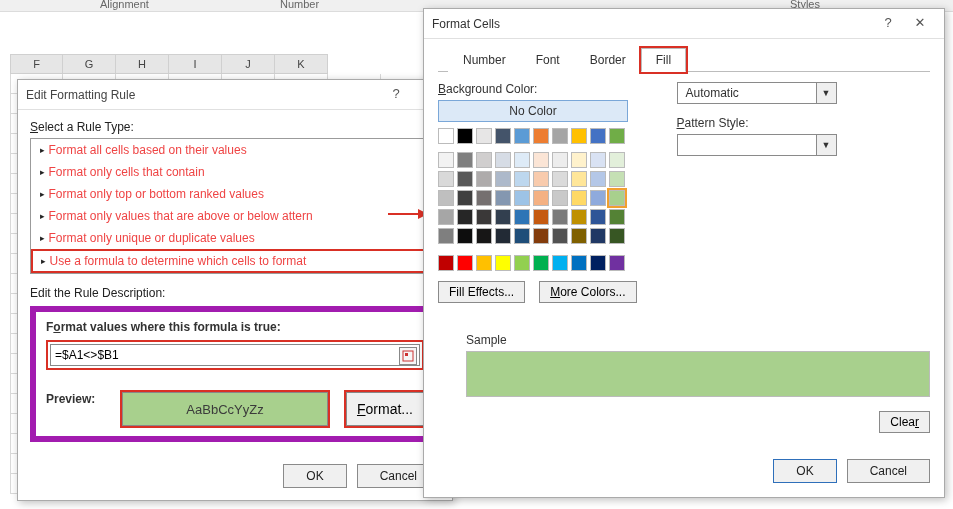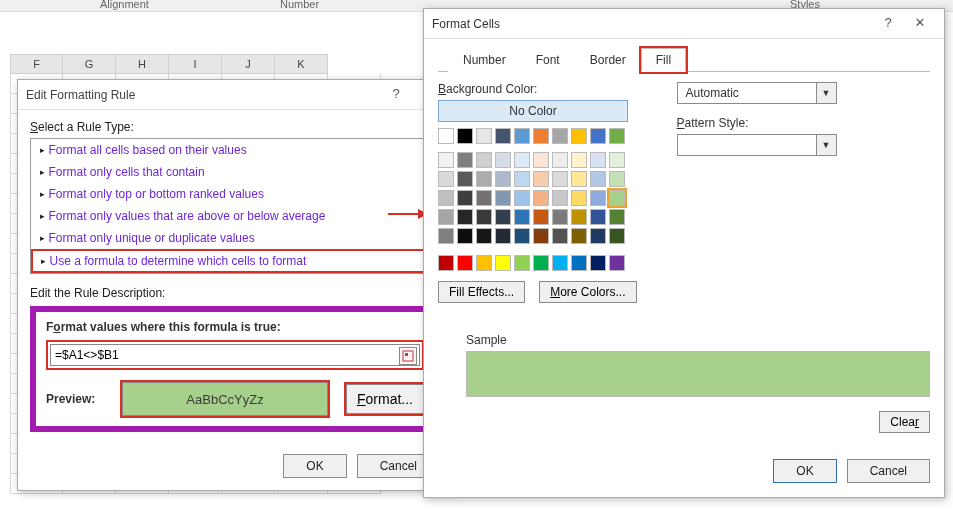--- a/index.html
+++ b/index.html
@@ -25,32 +25,32 @@
 
   
   .dlg1 { position: absolute; left: 17px; top: 79px; width: 436px; background: #fff; border: 1px solid #aaa; box-shadow: 2px 2px 8px rgba(0,0,0,.25); }
   .dlg1 .titlebar { height: 30px; background: #fff; border-bottom: 1px solid #e0e0e0; display: flex; align-items: center; padding: 0 8px; }
   .dlg1 .titlebar .t { flex: 1; font-size: 12px; color: #444; }
   .winbtn { width: 32px; height: 22px; text-align: center; color: #555; line-height: 20px; font-size: 13px; cursor: default; }
   .dlg1-body { padding: 10px 12px 12px 12px; }
   .lbl { font-size: 12px; color: #222; margin-bottom: 4px; }
   .ul { text-decoration: underline; }
   .rulelist { border: 1px solid #9b9b9b; background: #fff; }
-  .rulelist .item { padding: 3px 8px; font-size: 12px; color: #6d28d9; border: 1px solid transparent; }
+  .rulelist .item { padding: 3px 8px; font-size: 12px; color: #ef4444; border: 1px solid transparent; }
   .rulelist .item::before { content: "▸"; font-size: 9px; color: #222; margin-right: 4px; display: inline-block; transform: translateY(-1px); }
   .rulelist .item.sel { border: 2px solid #d93025; background: #fff; }
 
   .descbox { border: 6px solid #a21caf; padding: 8px 10px 10px 10px; margin-top: 6px; }
   .formula-label { font-weight: bold; font-size: 12px; margin-bottom: 6px; }
   .formula-row { position: relative; border: 2px solid #d93025; padding: 2px; }
   .formula-input { width: 100%; height: 22px; border: 1px solid #888; padding: 2px 24px 2px 4px; font-size: 12px; }
   .refpick { position: absolute; right: 5px; top: 5px; width: 18px; height: 18px; border: 1px solid #888; background: #f6f6f6; display: flex; align-items: center; justify-content: center; }
   .refpick svg { width: 12px; height: 12px; }
 
-  .preview-row { display: flex; align-items: center; margin-top: 12px; gap: 18px; }
+  .preview-row { display: flex; margin-top: 22px; gap: 18px; }
   .preview-row .plabel { font-weight: bold; font-size: 12px; width: 58px; }
   .preview-sample { flex: 1; height: 34px; background: #a8d08d; border: 1px solid #888; outline: 2px solid #d93025; display: flex; align-items: center; justify-content: center; font-size: 13px; color: #3b3b3b; }
   .fmt-btn { border: 1px solid #888; outline: 2px solid #d93025; padding: 6px 10px; background: #f0f0f0; font-size: 14px; }
 
   .dlg-btns { display: flex; justify-content: flex-end; gap: 10px; padding: 10px 12px 12px; }
   .btn { border: 1px solid #8a8a8a; background: #f0f0f0; padding: 4px 22px; font-size: 12px; color: #222; }
   .btn.primary { border: 1px solid #2e6fba; }
 
   
   .arrow { position: absolute; left: 388px; top: 206px; width: 40px; height: 16px; }
@@ -301,21 +301,21 @@
     <span class="t">Edit Formatting Rule</span>
     <span class="winbtn">?</span>
     <span class="winbtn">✕</span>
   </div>
   <div class="dlg1-body">
     <div class="lbl"><span class="ul">S</span><span>elect a Rule Type:</span></div>
     <div class="rulelist" id="rulelist">
         <div class="item">Format all cells based on their values</div>
         <div class="item">Format only cells that contain</div>
         <div class="item">Format only top or bottom ranked values</div>
-        <div class="item">Format only values that are above or below average</div>
+        <div class="item">Format only values that are above or below attern</div>
         <div class="item">Format only unique or duplicate values</div>
         <div class="item sel">Use a formula to determine which cells to format</div>
       </div>
 
     <div class="lbl" style="margin-top:12px">Edit the Rule Description:</div>
     <div class="descbox">
       <div class="formula-label">F<span class="ul">o</span>rmat values where this formula is true:</div>
       <div class="formula-row">
         <input class="formula-input" value="=$A1&lt;&gt;$B1" style="">
         <span class="refpick">

